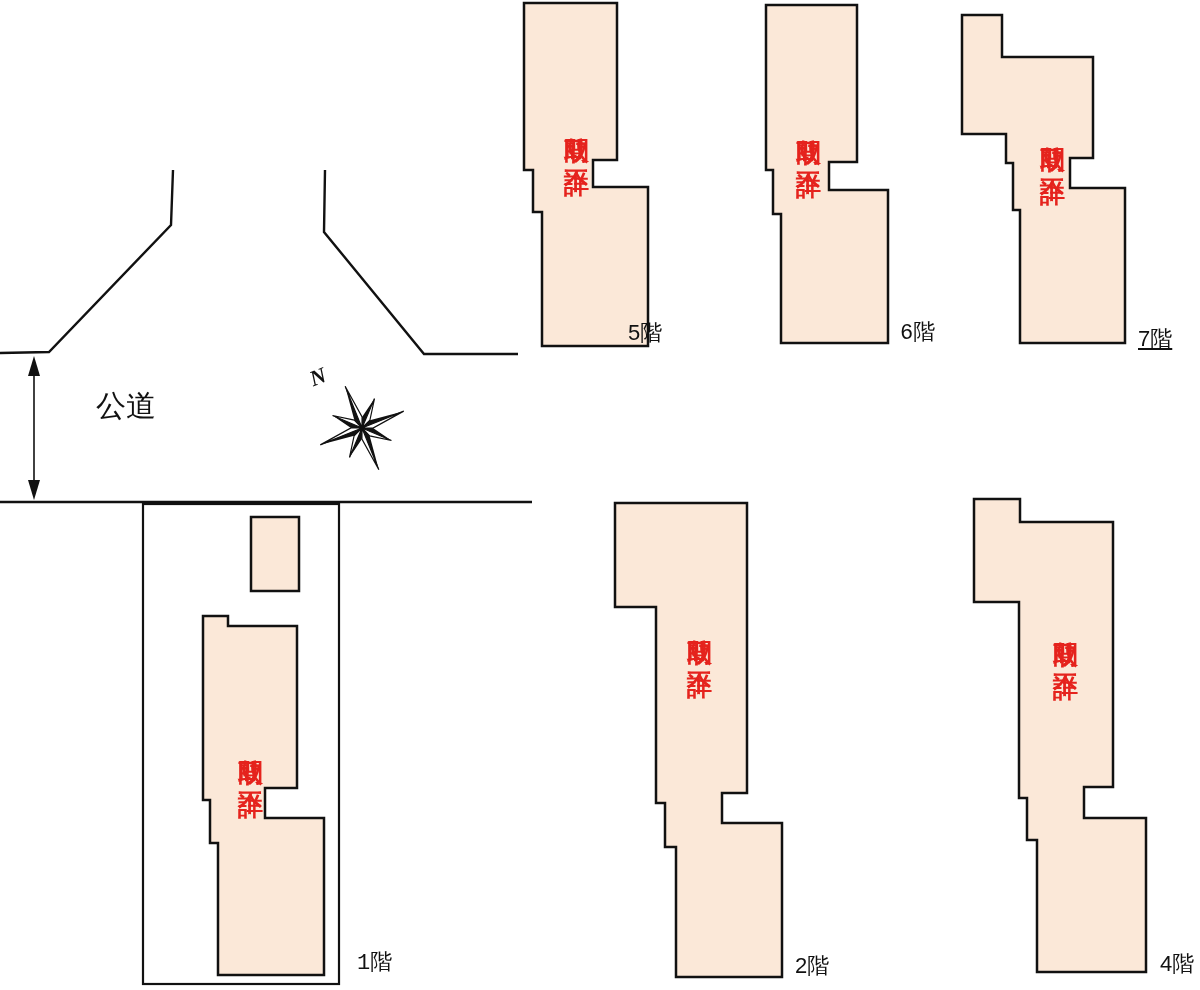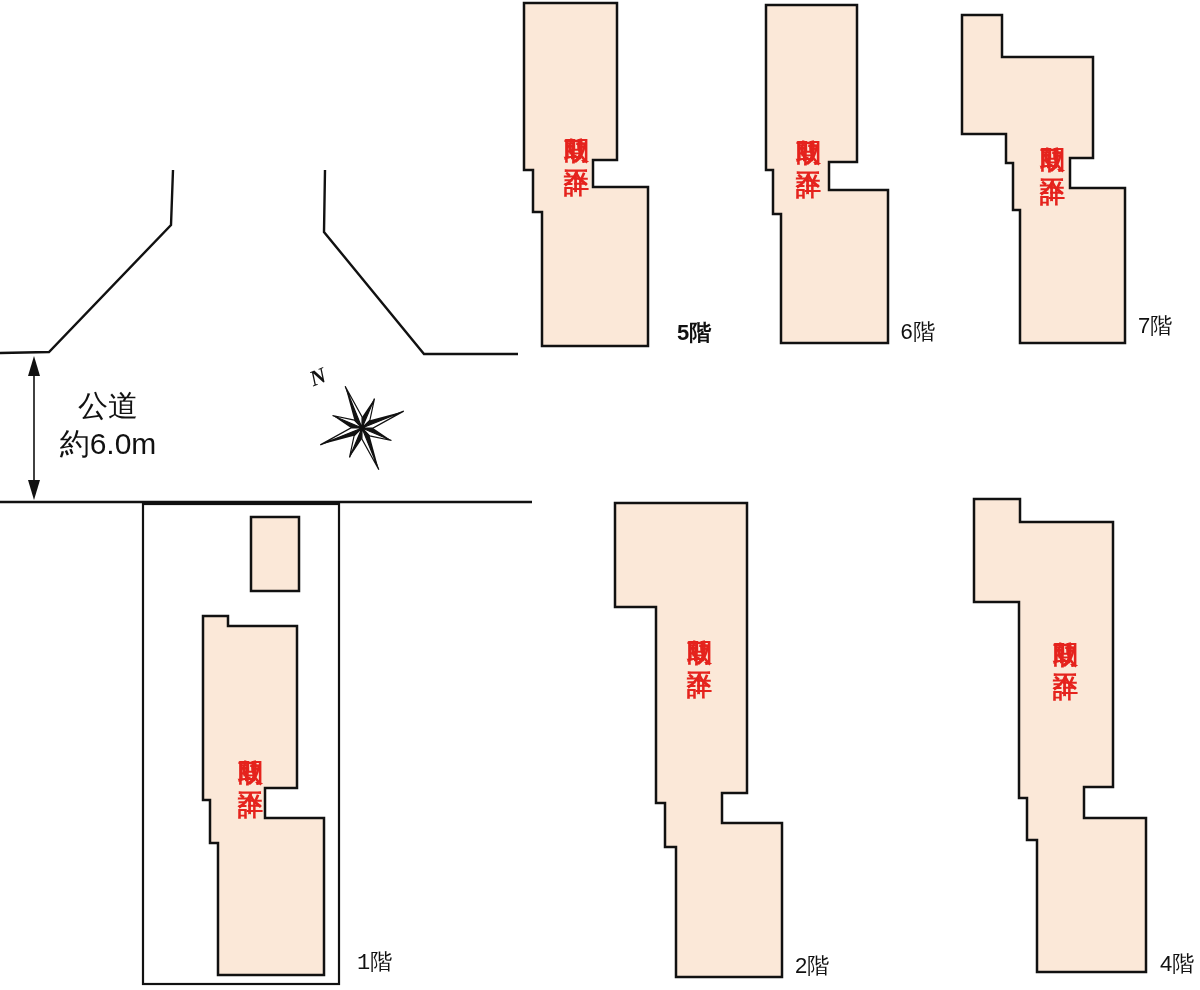--- a/index.html
+++ b/index.html
@@ -16,21 +16,21 @@
     font-size:25px;
     line-height:27px;
     letter-spacing:1px;
     font-weight:bold;
     white-space:nowrap;
   }
   .flabel{
     position:absolute;color:#111;font-size:22px;line-height:25px;white-space:pre-line;
   }
   .roadlabel{
-    position:absolute;left:28px;top:387px;width:160px;
+    position:absolute;left:46px;top:387px;width:160px;
     text-align:center;font-size:30px;line-height:38px;color:#111;
   }
   .north{
     position:absolute;left:310px;top:364px;
     font-family:"Liberation Serif","DejaVu Serif",serif;
     font-style:italic;font-weight:bold;font-size:22px;color:#111;
     transform:rotate(-22deg);
   }
 </style>
 </head>
@@ -88,33 +88,32 @@
         M0,0 L-22.6,22.6 L-4.2,10.2 Z
         M0,0 L-45,0 L-10.2,4.2 Z
         M0,0 L-22.6,-22.6 L-10.2,-4.2 Z"></path>
     </g>
   </svg>
 
   <div class="north">N</div>
 
   <div class="roadlabel">
     <div>公道</div>
-    <div>約6.0m</div>
   </div>
 
   <div class="note" style="left:563px;top:118px;">間取り不詳</div>
   <div class="note" style="left:795px;top:120px;">間取り不詳</div>
   <div class="note" style="left:1039px;top:127px;">間取り不詳</div>
   <div class="note" style="left:237px;top:740px;">間取り不詳</div>
   <div class="note" style="left:686px;top:620px;">間取り不詳</div>
   <div class="note" style="left:1052px;top:622px;">間取り不詳</div>
 
   <div class="flabel" style="left:357px;top:951px;font-family:Liberation Mono, monospace;">1階</div>
   <div class="flabel" style="left:795px;top:928px;">
     <div>2階</div>
     
   </div>
   <div class="flabel" style="left:1160px;top:951px;">4階</div>
-  <div class="flabel" style="left:677px;top:320px;font-weight:bold;">5階</div>
+  <div class="flabel" style="left:628px;top:320px;">5階</div>
   <div class="flabel" style="left:900px;top:321px;font-family:Liberation Mono, monospace;">6階</div>
-  <div class="flabel" style="left:1138px;top:313px;">7階</div>
+  <div class="flabel" style="left:1138px;top:326px;text-decoration:underline;">7階</div>
 
 </div>
 
 </body></html>

